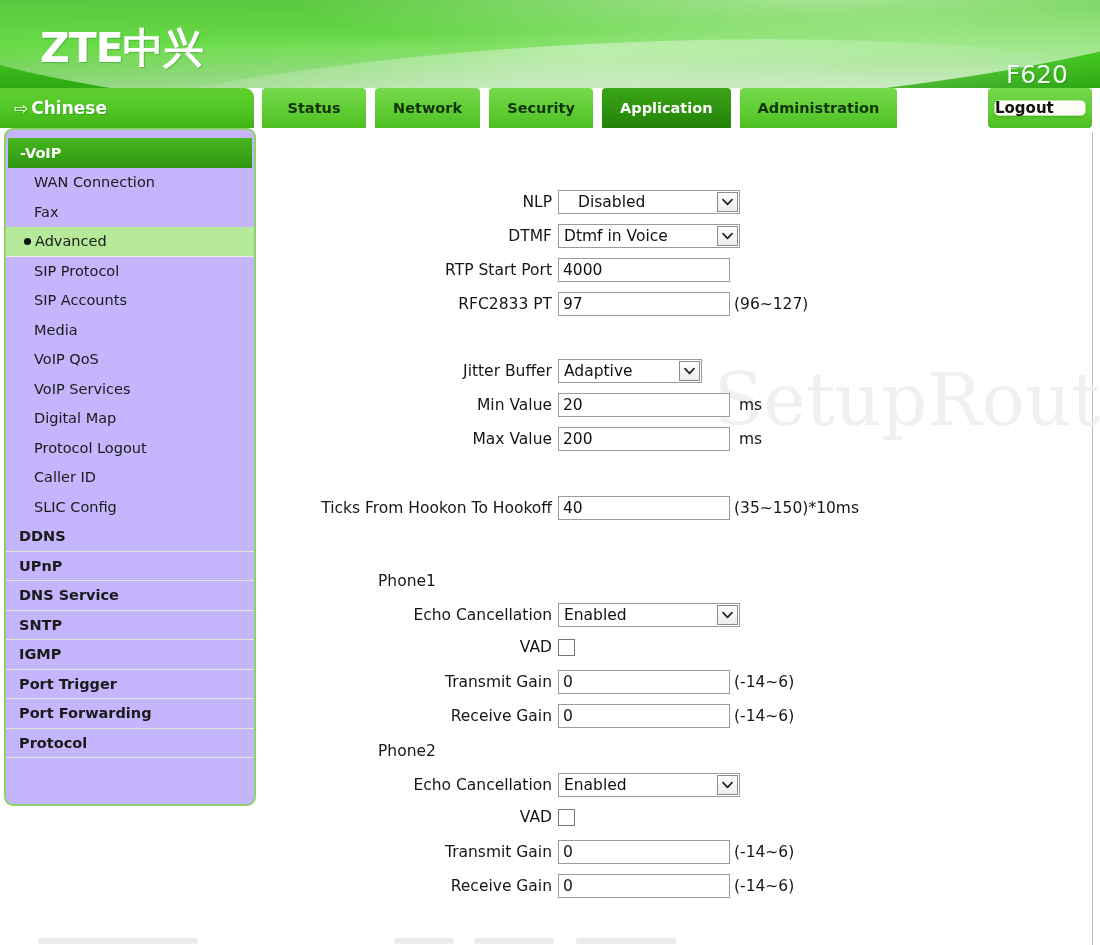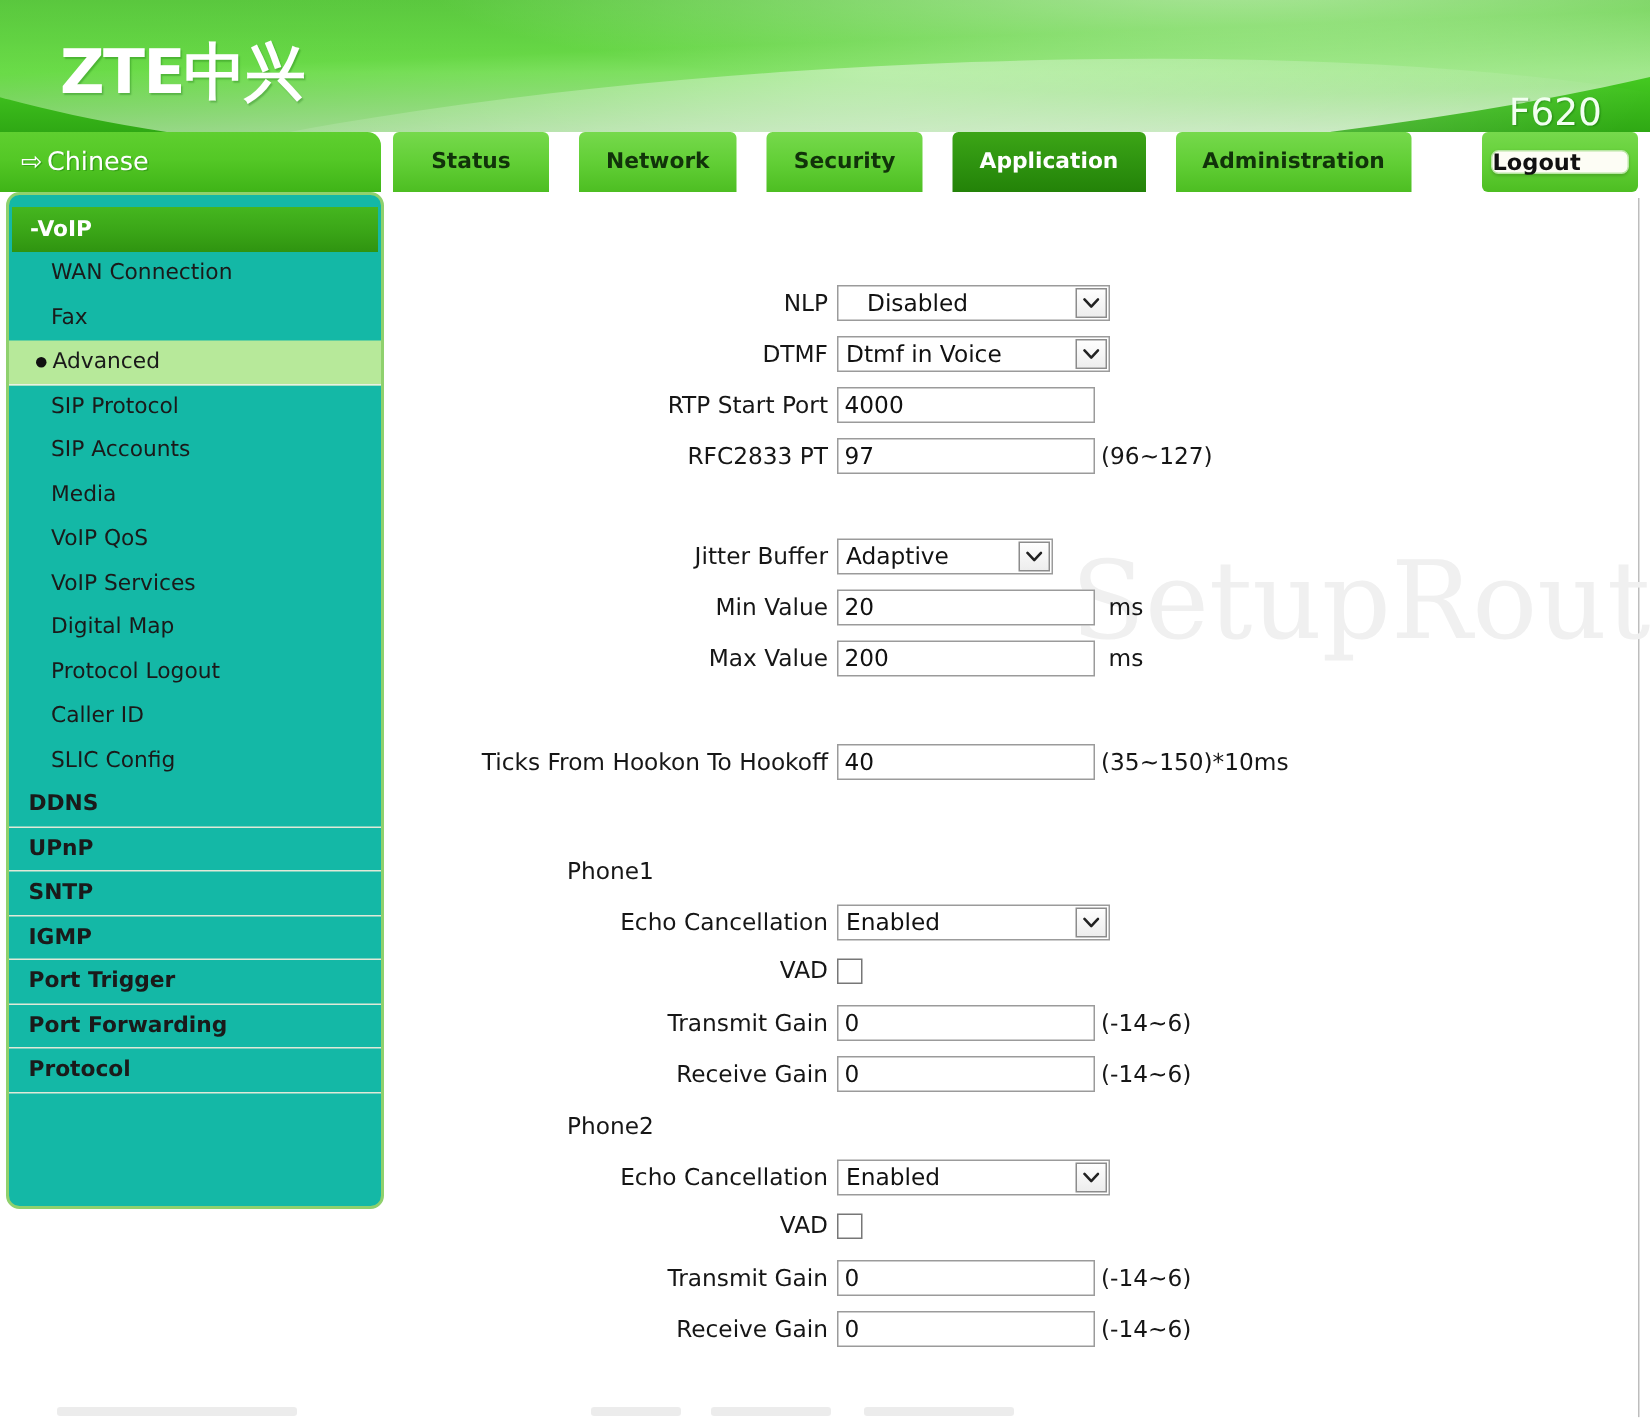--- a/index.html
+++ b/index.html
@@ -86,29 +86,29 @@
   .lang-arrow {
     color: #ffffff;
     font-size: 17px;
     margin-right: 3px;
     line-height: 1;
     text-shadow: 1px 1px 0 rgba(0,90,0,0.3);
   }
   .lang-text {
     color: #ffffff;
     font-size: 17px;
-    font-weight: normal;
+    font-weight: bold;
     text-shadow: 1px 1px 0 rgba(0,90,0,0.3);
   }
   .tabs {
     position: absolute;
     left: 262px; top: 0px;
     height: 40px;
     display: flex;
-    gap: 20px;
+    gap: 9px;
   }
   .tab {
     height: 40px;
     min-width: 104px;
     padding: 0 18px;
     background: linear-gradient(180deg, #76d94c 0%, #62cf36 50%, #4dbe22 100%);
     color: #11330a;
     font-size: 14.5px;
     font-weight: bold;
     display: flex;
@@ -146,21 +146,21 @@
     justify-content: flex-start;
     cursor: pointer;
     box-shadow: 0 1px 2px rgba(0,0,0,0.15);
   }
 
   
   .sidebar {
     position: absolute;
     left: 4px; top: 128px;
     width: 252px; height: 678px;
-    background: #14b8a6;
+    background: #c4b5fd;
     border: 2px solid #8fd16d;
     border-radius: 9px;
     overflow: hidden;
   }
   .side-head {
     margin: 8px 2px 0 2px;
     height: 30px;
     background: linear-gradient(180deg, #45b61f 0%, #3aa517 55%, #2f9410 100%);
     color: #ffffff;
     font-size: 14.5px;
@@ -402,20 +402,23 @@
         <span>Caller ID</span>
       </li>
       <li class="side-item plain">
         <span>SLIC Config</span>
       </li>
       <li class="side-item group">
         <span>DDNS</span>
       </li>
       <li class="side-item group">
         <span>UPnP</span>
+      </li>
+      <li class="side-item group">
+        <span>DNS Service</span>
       </li>
       <li class="side-item group">
         <span>SNTP</span>
       </li>
       <li class="side-item group">
         <span>IGMP</span>
       </li>
       <li class="side-item group">
         <span>Port Trigger</span>
       </li>

